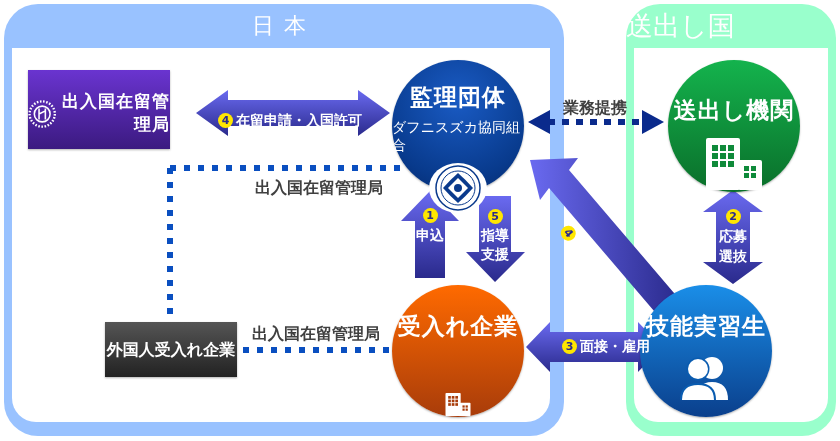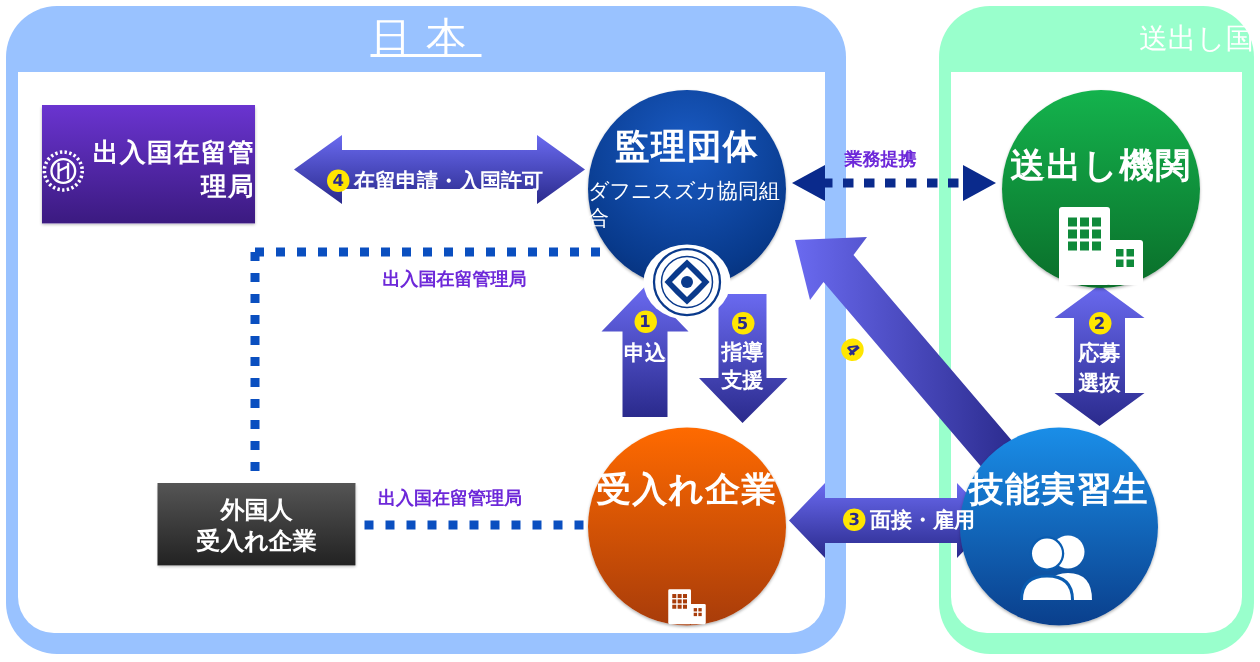--- a/index.html
+++ b/index.html
@@ -1,43 +1,43 @@
 <!DOCTYPE html>
 <html><head>
 <meta charset="utf-8">
 <style>
   html,body{margin:0;padding:0;background:#fff;}
   body{width:840px;height:441px;position:relative;overflow:hidden;font-family:"DejaVu Sans","Liberation Sans",sans-serif;}
   .abs{position:absolute;}
   
   .region-jp{left:4px;top:4px;width:560px;height:432px;background:#99c2ff;border-radius:34px;}
   .region-jp-inner{left:12px;top:48px;width:538px;height:374px;background:#fff;border-radius:0 0 24px 24px;}
-  .region-jp-title{left:4px;top:6px;width:560px;text-align:center;color:#fff;font-size:27px;letter-spacing:10px;line-height:40px;text-decoration:underline;}
+  .region-jp-title{left:4px;top:6px;width:560px;text-align:center;color:#fff;font-size:22px;letter-spacing:10px;line-height:40px;}
   .region-sc{left:626px;top:4px;width:210px;height:432px;background:#99ffcc;border-radius:34px;}
   .region-sc-inner{left:634px;top:48px;width:194px;height:374px;background:#fff;border-radius:0 0 24px 24px;}
-  .region-sc-title{left:626px;top:6px;width:210px;text-align:right;color:#fff;font-size:19px;line-height:40px;}
+  .region-sc-title{left:626px;top:6px;width:210px;text-align:left;color:#fff;font-size:27px;line-height:40px;}
 
   .circle{border-radius:50%;display:flex;flex-direction:column;align-items:center;color:#fff;box-shadow:0 1px 2px rgba(0,0,0,.3);}
   .circle .ctitle{font-weight:bold;font-size:23px;margin-top:26px;letter-spacing:1px;}
   .c-kanri{left:392px;top:60px;width:132px;height:132px;background:radial-gradient(circle at 50% 30%,#1a5bc4,#083a8c 70%,#04286a);}
   .c-kanri .ctitle{margin-top:22px;}
   .c-kanri .csub{font-size:14px;margin-top:6px;}
   .c-okuri{left:668px;top:60px;width:132px;height:132px;background:linear-gradient(#14b34d,#0a6e2a);justify-content:flex-end;}
   .c-ukeire{left:392px;top:285px;width:132px;height:132px;background:linear-gradient(#ff6a00,#a83c0a);gap:40px;}
   .c-gino{left:640px;top:285px;width:132px;height:132px;background:linear-gradient(#1a8ee8,#0a3f8c);}
 
   .emblem{width:58px;height:58px;border-radius:50%;background:#fff;margin-top:8px;display:flex;align-items:center;justify-content:center;}
   .building{margin-top:10px;}
   .people{margin-top:12px;}
 
   .box-imm{left:28px;top:70px;width:142px;height:79px;background:linear-gradient(#6a34d0,#3b1a80);color:#fff;display:flex;flex-direction:row;align-items:center;box-shadow:0 1px 2px rgba(0,0,0,.3);text-align:right;}
   .box-imm .lbl{font-size:17px;font-weight:bold;margin-top:6px;letter-spacing:1px;}
-  .box-otit{left:105px;top:322px;width:132px;height:55px;background:linear-gradient(#555,#222);color:#fff;display:flex;flex-direction:column;align-items:center;justify-content:center;font-size:16px;font-weight:bold;line-height:21px;box-shadow:0 1px 2px rgba(0,0,0,.3);}
+  .box-otit{left:105px;top:322px;width:132px;height:55px;background:linear-gradient(#555,#222);color:#fff;display:flex;align-items:center;justify-content:center;font-size:16px;font-weight:bold;line-height:21px;box-shadow:0 1px 2px rgba(0,0,0,.3);}
 
-  .dot-label{font-size:12px;color:#6d28d9;font-weight:bold;}
+  .dot-label{font-size:16px;color:#404040;font-weight:bold;}
   .arrow-text{color:#fff;font-weight:bold;font-size:14px;}
   .num{display:inline-block;width:15px;height:15px;border-radius:50%;background:#ffe600;color:#2a2a8c;font-size:11px;font-weight:bold;text-align:center;line-height:15px;margin-right:3px;vertical-align:1px;}
   svg{position:absolute;left:0;top:0;}
 </style>
 </head>
 <body>
 
 <div class="abs region-jp"></div>
 <div class="abs region-jp-inner"></div>
 <div class="abs region-jp-title">日本</div>

